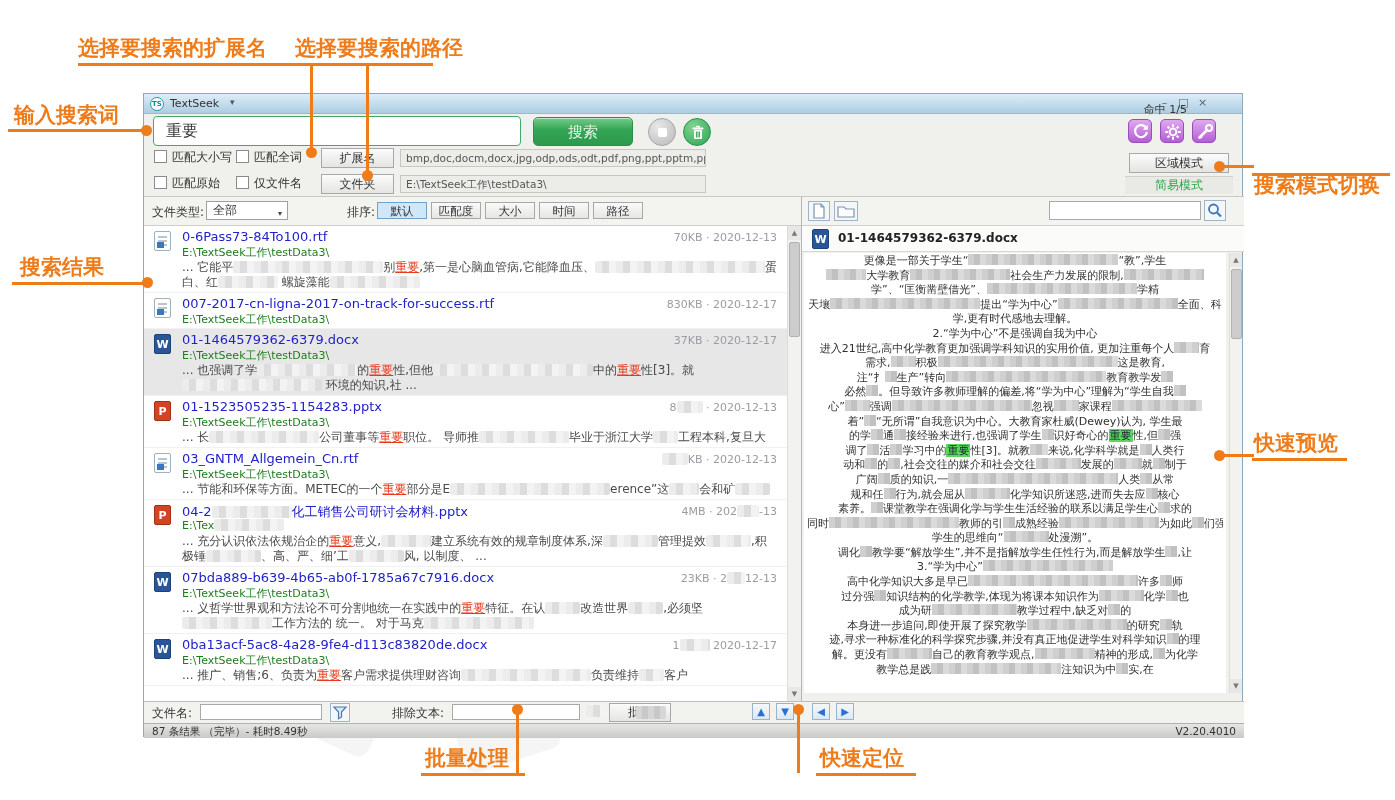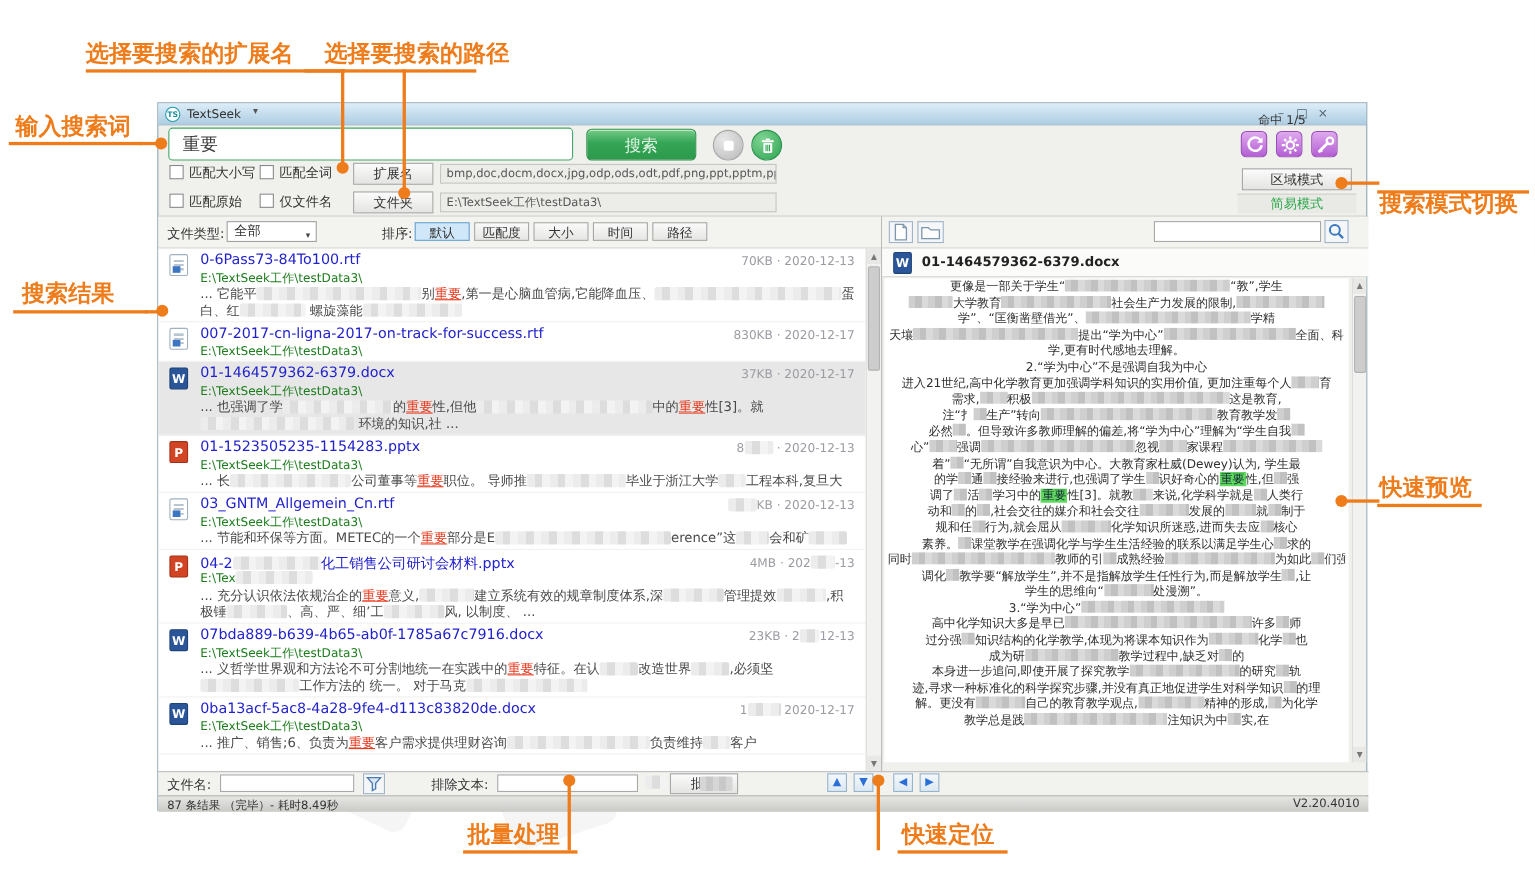--- a/index.html
+++ b/index.html
@@ -294,25 +294,26 @@
         <div class="pline"><span>2.“学为中心”不是强调自我为中心</span></div>
         <div class="pline"><span>进入21世纪,高中化学教育更加强调学科知识的实用价值, 更加注重每个人</span><span class="blp" style="width: 25px;"></span><span>育</span></div>
         <div class="pline"><span>需求,</span><span class="blp" style="width: 25px;"></span><span>积极</span><span class="blp" style="width: 180px;"></span><span>这是教育,</span></div>
         <div class="pline"><span>注“扌</span><span class="blp" style="width: 12px;"></span><span>生产”转向</span><span class="blp" style="width: 160px;"></span><span>教育教学发</span><span class="blp" style="width: 12px;"></span></div>
         <div class="pline"><span>必然</span><span class="blp" style="width: 12px;"></span><span>。但导致许多教师理解的偏差,将“学为中心”理解为“学生自我</span><span class="blp" style="width: 12px;"></span></div>
         <div class="pline"><span>心”</span><span class="blp" style="width: 25px;"></span><span>强调</span><span class="blp" style="width: 140px;"></span><span>忽视</span><span class="blp" style="width: 25px;"></span><span>家课程</span><span class="blp" style="width: 90px;"></span></div>
         <div class="pline"><span>着”</span><span class="blp" style="width: 12px;"></span><span>“无所谓”自我意识为中心。大教育家杜威(Dewey)认为, 学生最</span></div>
         <div class="pline"><span>的学</span><span class="blp" style="width: 12px;"></span><span>通</span><span class="blp" style="width: 12px;"></span><span>接经验来进行,也强调了学生</span><span class="blp" style="width: 12px;"></span><span>识好奇心的</span><span class="hg">重要</span><span>性,但</span><span class="blp" style="width: 12px;"></span><span>强</span></div>
         <div class="pline"><span>调了</span><span class="blp" style="width: 12px;"></span><span>活</span><span class="blp" style="width: 12px;"></span><span>学习中的</span><span class="hg">重要</span><span>性[3]。就教</span><span class="blp" style="width: 18px;"></span><span>来说,化学科学就是</span><span class="blp" style="width: 12px;"></span><span>人类行</span></div>
         <div class="pline"><span>动和</span><span class="blp" style="width: 12px;"></span><span>的</span><span class="blp" style="width: 12px;"></span><span>,社会交往的媒介和社会交往</span><span class="blp" style="width: 45px;"></span><span>发展的</span><span class="blp" style="width: 28px;"></span><span>就</span><span class="blp" style="width: 12px;"></span><span>制于</span></div>
+        <div class="pline"><span>广阔</span><span class="blp" style="width: 12px;"></span><span>质的知识,一</span><span class="blp" style="width: 170px;"></span><span>人类</span><span class="blp" style="width: 12px;"></span><span>从常</span></div>
         <div class="pline"><span>规和任</span><span class="blp" style="width: 12px;"></span><span>行为,就会屈从</span><span class="blp" style="width: 45px;"></span><span>化学知识所迷惑,进而失去应</span><span class="blp" style="width: 12px;"></span><span>核心</span></div>
         <div class="pline"><span>素养。</span><span class="blp" style="width: 12px;"></span><span>课堂教学在强调化学与学生生活经验的联系以满足学生心</span><span class="blp" style="width: 12px;"></span><span>求的</span></div>
         <div class="pline"><span>同时</span><span class="blp" style="width: 130px;"></span><span>教师的引</span><span class="blp" style="width: 12px;"></span><span>成熟经验</span><span class="blp" style="width: 100px;"></span><span>为如此</span><span class="blp" style="width: 12px;"></span><span>们强</span></div>
+        <div class="pline"><span>学生的思维向“</span><span class="blp" style="width: 45px;"></span><span>处漫溯”。</span></div>
         <div class="pline"><span>调化</span><span class="blp" style="width: 12px;"></span><span>教学要“解放学生”,并不是指解放学生任性行为,而是解放学生</span><span class="blp" style="width: 12px;"></span><span>,让</span></div>
-        <div class="pline"><span>学生的思维向“</span><span class="blp" style="width: 45px;"></span><span>处漫溯”。</span></div>
         <div class="pline"><span>3.“学为中心”</span><span class="blp" style="width: 130px;"></span></div>
         <div class="pline"><span>高中化学知识大多是早已</span><span class="blp" style="width: 170px;"></span><span>许多</span><span class="blp" style="width: 12px;"></span><span>师</span></div>
         <div class="pline"><span>过分强</span><span class="blp" style="width: 12px;"></span><span>知识结构的化学教学,体现为将课本知识作为</span><span class="blp" style="width: 45px;"></span><span>化学</span><span class="blp" style="width: 12px;"></span><span>也</span></div>
         <div class="pline"><span>成为研</span><span class="blp" style="width: 85px;"></span><span>教学过程中,缺乏对</span><span class="blp" style="width: 12px;"></span><span>的</span></div>
         <div class="pline"><span>本身进一步追问,即使开展了探究教学</span><span class="blp" style="width: 100px;"></span><span>的研究</span><span class="blp" style="width: 12px;"></span><span>轨</span></div>
         <div class="pline"><span>迹,寻求一种标准化的科学探究步骤,并没有真正地促进学生对科学知识</span><span class="blp" style="width: 12px;"></span><span>的理</span></div>
         <div class="pline"><span>解。更没有</span><span class="blp" style="width: 45px;"></span><span>自己的教育教学观点,</span><span class="blp" style="width: 60px;"></span><span>精神的形成,</span><span class="blp" style="width: 12px;"></span><span>为化学</span></div>
         <div class="pline"><span>教学总是践</span><span class="blp" style="width: 130px;"></span><span>注知识为中</span><span class="blp" style="width: 12px;"></span><span>实,在</span></div>
       </div>
 

